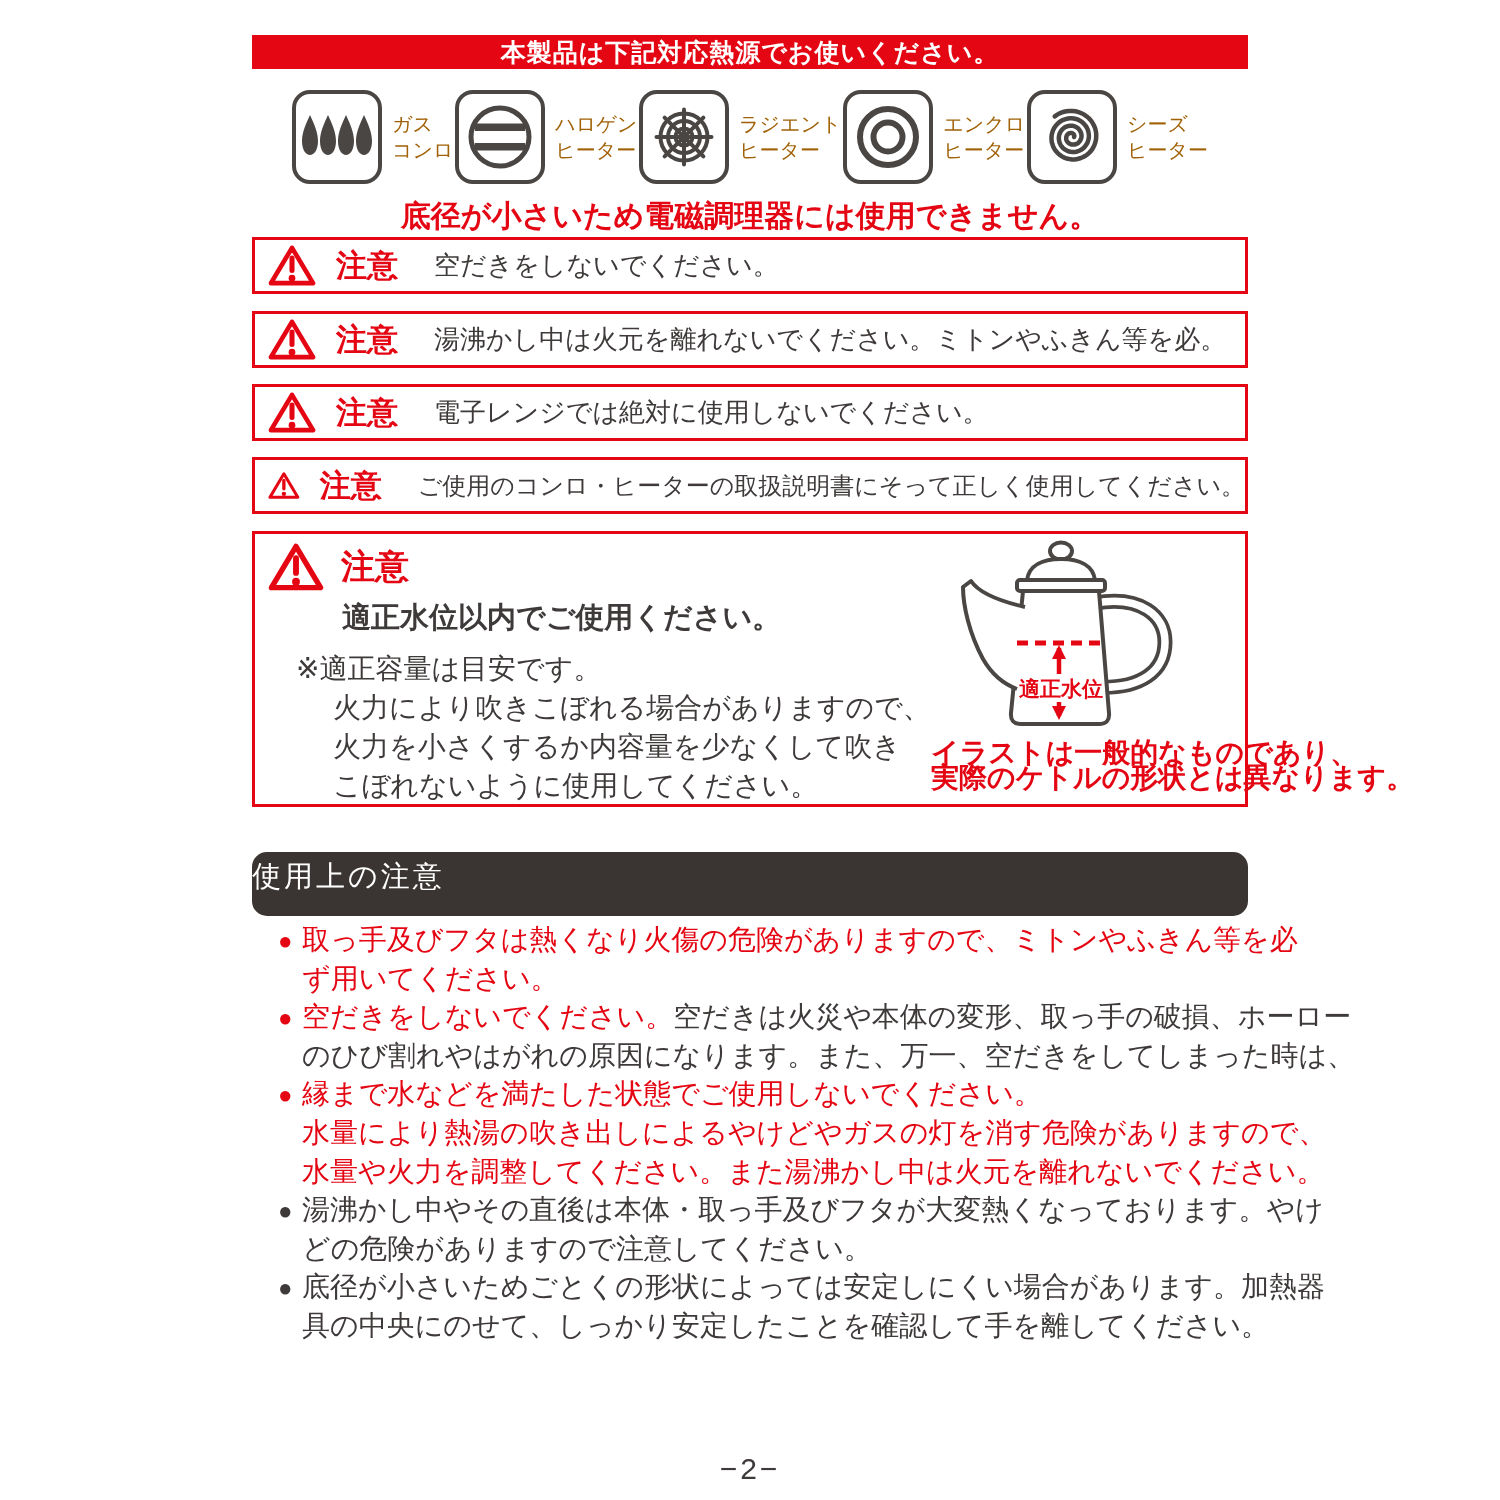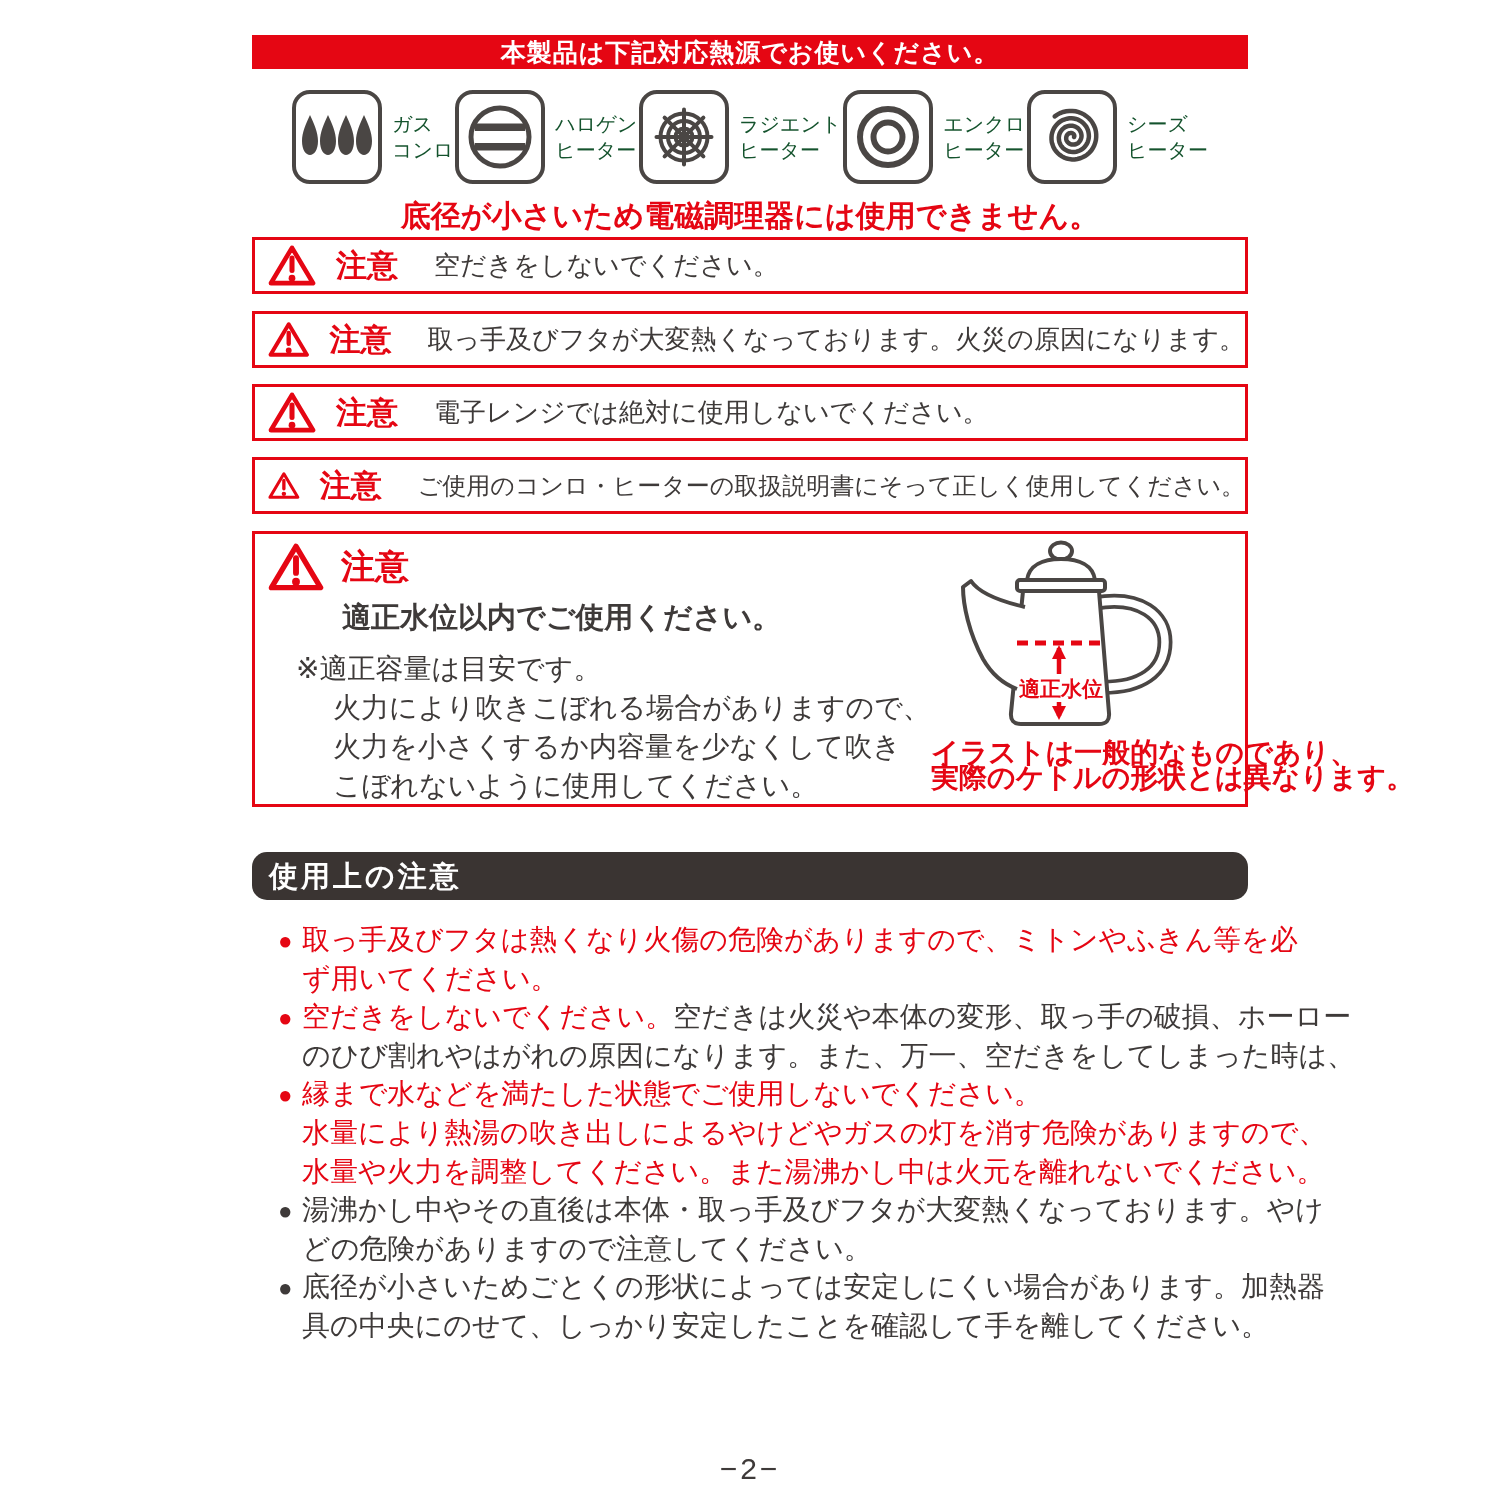--- a/index.html
+++ b/index.html
@@ -9,21 +9,21 @@
   .col{position:absolute;left:252px;width:996px;box-sizing:border-box;}
 
   
   #top-banner{top:35px;height:34px;background:#e50613;color:#fff;
     font-size:25px;font-weight:bold;text-align:center;line-height:34px;letter-spacing:1px;}
 
   
   #heat-row{top:91px;height:92px;display:flex;justify-content:space-between;padding:0 40px;}
   .heat-item{display:flex;align-items:center;gap:10px;}
   .heat-box{width:82px;height:86px;border:4px solid #4a4644;border-radius:18px;flex:none;}
-  .heat-label{color:#14532d;font-size:20px;line-height:26px;font-weight:500;white-space:nowrap;}
+  .heat-label{color:#a16207;font-size:20px;line-height:26px;font-weight:500;white-space:nowrap;}
 
   #induction-warning{top:196px;width:996px;text-align:center;color:#e50613;
     font-size:30px;font-weight:bold;}
 
   
   .caution-row{height:57px;border:3px solid #e50613;display:flex;align-items:center;
     padding-left:13px;background:#fff;}
   .cr1{top:237px;} .cr2{top:311px;} .cr3{top:384px;} .cr4{top:457px;}
   .chui{color:#e50613;font-weight:bold;font-size:31px;margin-left:20px;flex:none;}
   .c-msg{margin-left:36px;font-size:26px;font-weight:500;color:#3e3a39;white-space:nowrap;}
@@ -37,22 +37,22 @@
   .wl-note{position:absolute;font-size:28px;font-weight:500;color:#3e3a39;white-space:nowrap;}
   #wl-n0{left:41px;top:116px;text-align:center;}
   #wl-n1{left:78px;top:155px;}
   #wl-n2{left:78px;top:194px;}
   #wl-n3{left:78px;top:233px;}
   #kettle{position:absolute;left:688px;top:0px;}
   #wl-disclaimer{position:absolute;left:676px;top:206px;color:#e50613;
     font-size:28px;line-height:25px;font-weight:600;white-space:nowrap;}
 
   
-  #section-banner{top:852px;height:48px;background:#3a3432;border-radius:15px;
-    color:#fff;font-size:29px;line-height:48px;padding-left:17px;letter-spacing:3px;font-weight:700;}
+  #section-banner{top:852px;height:64px;background:#3a3432;border-radius:15px;
+    color:#fff;font-size:29px;line-height:48px;letter-spacing:3px;font-weight:400;}
 
   
   #precautions{top:921px;}
   .p-line{height:38.6px;line-height:38.6px;font-size:28px;font-weight:500;
     padding-left:50px;white-space:nowrap;}
   .p-line.start{padding-left:26px;}
   .p-bullet{display:inline-block;width:24px;font-size:24px;}
   .red{color:#e50613;}
   .dark{color:#3e3a39;}
 
@@ -160,21 +160,21 @@
     <span class="c-msg">空だきをしないでください。</span>
   </div>
 
   <div class="col caution-row cr2">
     <svg width="48" height="43" viewBox="0 0 57 50">
       <path d="M28.5,4 L53.5,46 L3.5,46 Z" fill="none" stroke="#e50613" stroke-width="5.5" stroke-linejoin="round"></path>
       <line x1="28.5" y1="16" x2="28.5" y2="31" stroke="#e50613" stroke-width="6" stroke-linecap="round"></line>
       <circle cx="28.5" cy="40" r="4" fill="#e50613"></circle>
     </svg>
     <span class="chui">注意</span>
-    <span class="c-msg">取っ手及びフタが大変熱くなっております。火災の原因になります。</span>
+    <span class="c-msg">湯沸かし中は火元を離れないでください。ミトンやふきん等を必。</span>
   </div>
 
   <div class="col caution-row cr3">
     <svg width="48" height="43" viewBox="0 0 57 50">
       <path d="M28.5,4 L53.5,46 L3.5,46 Z" fill="none" stroke="#e50613" stroke-width="5.5" stroke-linejoin="round"></path>
       <line x1="28.5" y1="16" x2="28.5" y2="31" stroke="#e50613" stroke-width="6" stroke-linecap="round"></line>
       <circle cx="28.5" cy="40" r="4" fill="#e50613"></circle>
     </svg>
     <span class="chui">注意</span>
     <span class="c-msg">電子レンジでは絶対に使用しないでください。</span>

